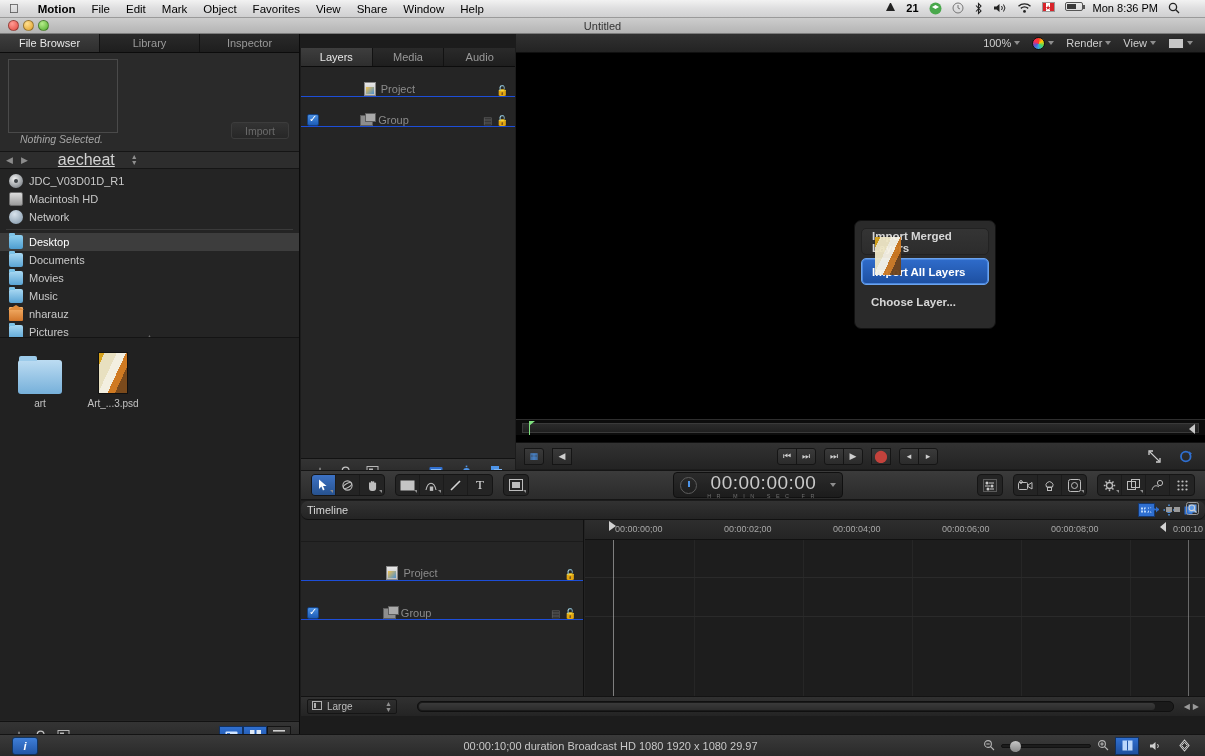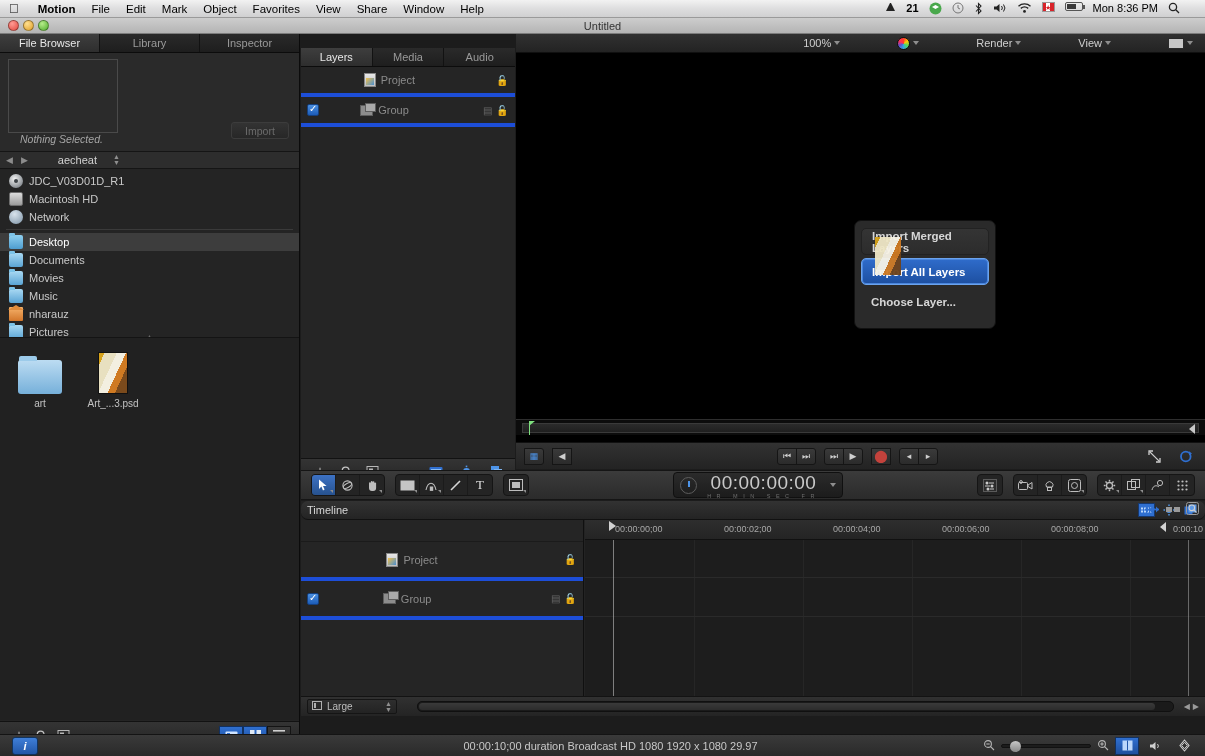--- a/index.html
+++ b/index.html
@@ -48,21 +48,21 @@
   #previewArea { height:98px; background:#2a2a2a; display:flex; padding:6px 8px;flex-direction:column; }
   #previewBox { width:110px; height:86px; border:1px solid #4a4a4a; background:#2b2b2b; }
   #previewInfo { flex:1; padding-left:12px; position:relative; }
   #nothingSel { font-style:italic; font-size:10.5px; color:#a6a6a6; }
   #importBtn { position:absolute; right:2px; bottom:6px; width:58px; height:17px;
     border:1px solid #3c3c3c; border-radius:3px; background:linear-gradient(to bottom,#333,#272727);
     color:#6b6b6b; font-size:10.5px; text-align:center; line-height:16px;margin-top:19px; }
   #pathRow { height:18px; background:#2d2d2d; border-top:1px solid #151515;
     border-bottom:1px solid #151515; display:flex; align-items:center; padding:0 6px; gap:8px; }
   .arw { color:#8c8c8c; font-size:9px; }
-  #pathName { font-size:11px; color:#d2d2d2; margin-left:22px; }
+  #pathName { font-size:16px; color:#d2d2d2; margin-left:22px;text-decoration:underline; }
   .stepper { margin-left:8px; color:#8f8f8f; font-size:7px; line-height:6px; text-align:center; }
   #sidebarList { height:184px; overflow:hidden; padding-top:3px; }
   .srow { height:18px; display:flex; align-items:center; padding-left:9px; gap:6px;
     font-size:11px; color:#c9c9c9; }
   .srow.sel { background:#3d3d3d; color:#fff; }
   .sep { height:1px; background:#3a3a3a; margin:3px 6px; }
   .ico { width:14px; height:14px; flex:0 0 14px; position:relative; display:inline-block; }
   .ico.disc { border-radius:50%; background:radial-gradient(circle at 40% 35%,#f2f2f2,#8e9398 70%,#5e6367); }
   .ico.disc:after{content:"";position:absolute;left:5px;top:5px;width:4px;height:4px;border-radius:50%;background:#3d4246;}
   .ico.hd { background:linear-gradient(to bottom,#dcdcdc,#9c9c9c); border:1px solid #6e6e6e; border-radius:2px; }
@@ -91,21 +91,21 @@
     display:flex; align-items:center; padding:0 8px; }
   .tbtn { width:22px; height:18px; display:flex; align-items:center; justify-content:center;
     color:#c4c4c4; font-size:12px; }
   .segbtn { width:24px;height:18px;display:flex;align-items:center;justify-content:center;
     border:1px solid #141414;background:linear-gradient(to bottom,#3a3a3a,#2a2a2a);color:#bfbfbf;font-size:11px;}
   .segbtn.on { background:linear-gradient(to bottom,#2f6fd0,#1e4f9e); color:#fff; border-color:#12305e; }
 
   
   #layerspanel { left:301px; top:48px; width:214px; height:435px; background:#262626; }
   #layersList { height:calc(100% - 19px - 25px); background:#252525; }
-  .lrow { height:30px; display:flex; align-items:center; border-bottom:4px solid #1d4ed8;
+  .lrow { height:30px; display:flex; align-items:flex-end; border-bottom:1px solid #1d4ed8;
     padding:0 6px; font-size:11px; color:#8b8b8b; }
   .lrow .chk { width:12px;height:12px;border:1px solid #2c2c2c;border-radius:2px;background:#1d1d1d;
     margin-right:4px;flex:0 0 12px;}
   .lrow .chk.on { background:linear-gradient(to bottom,#4a8fe0,#1c5cb8); border-color:#15407f;
     position:relative; }
   .lrow .chk.on:after{content:"✓";position:absolute;left:1px;top:-2px;font-size:10px;color:#fff;}
   .lrow .name { display:flex; align-items:center; gap:5px; margin-left:auto; margin-right:auto; }
   .lrow .right-ic { display:flex; gap:4px; margin-left:auto; color:#666; font-size:10px; }
   .docico { width:12px;height:14px;background:linear-gradient(to bottom,#e8e8e8,#bfbfbf);border:1px solid #888;
     position:relative; }
@@ -115,21 +115,21 @@
   .grpico:after{content:"";position:absolute;left:4px;top:-3px;width:9px;height:7px;background:#aaa;border:1px solid #5e5e5e;}
   #layersBottom { position:absolute; left:0; bottom:0; width:214px; height:25px;
     background:linear-gradient(to bottom,#343434,#242424); border-top:1px solid #121212;
     display:flex; align-items:center; padding:0 8px; gap:4px; }
 
   
   #viewerpanel { left:516px; top:34px; width:689px; height:435px; background:#000; }
   #viewerTop { height:19px; background:linear-gradient(to bottom,#313131,#232323);
     border-bottom:1px solid #101010; display:flex; align-items:center; justify-content:flex-end;
     padding-right:6px; gap:0; font-size:11px; color:#cfcfcf; }
-  .vctl { display:flex; align-items:center; gap:3px; padding:0 6px;margin-left:45px; }
+  .vctl { display:flex; align-items:center; gap:3px; padding:0 6px; }
   .caret { width:0;height:0;border-left:3px solid transparent;border-right:3px solid transparent;
     border-top:4px solid #8e8e8e; }
   .colorwheel { width:13px;height:13px;border-radius:50%;
     background:conic-gradient(#ff3b30,#ffcc00,#4cd964,#34aadc,#5856d6,#ff2d55,#ff3b30); border:1px solid #111;}
   .rectico { width:16px;height:11px;background:#c8c8c8;border:1px solid #2a2a2a; }
   #canvas { position:absolute; left:0; top:19px; width:689px; height:387px; background:#000; }
   #viewerScrub { position:absolute; left:0; top:385px; width:689px; height:16px; background:#0c0c0c;
     border-top:1px solid #2e2e2e; }
   #scrubTrack { position:absolute; left:6px; right:6px; top:3px; height:10px;
     background:linear-gradient(to bottom,#2b2b2b,#1f1f1f); border:1px solid #3a3a3a; }

